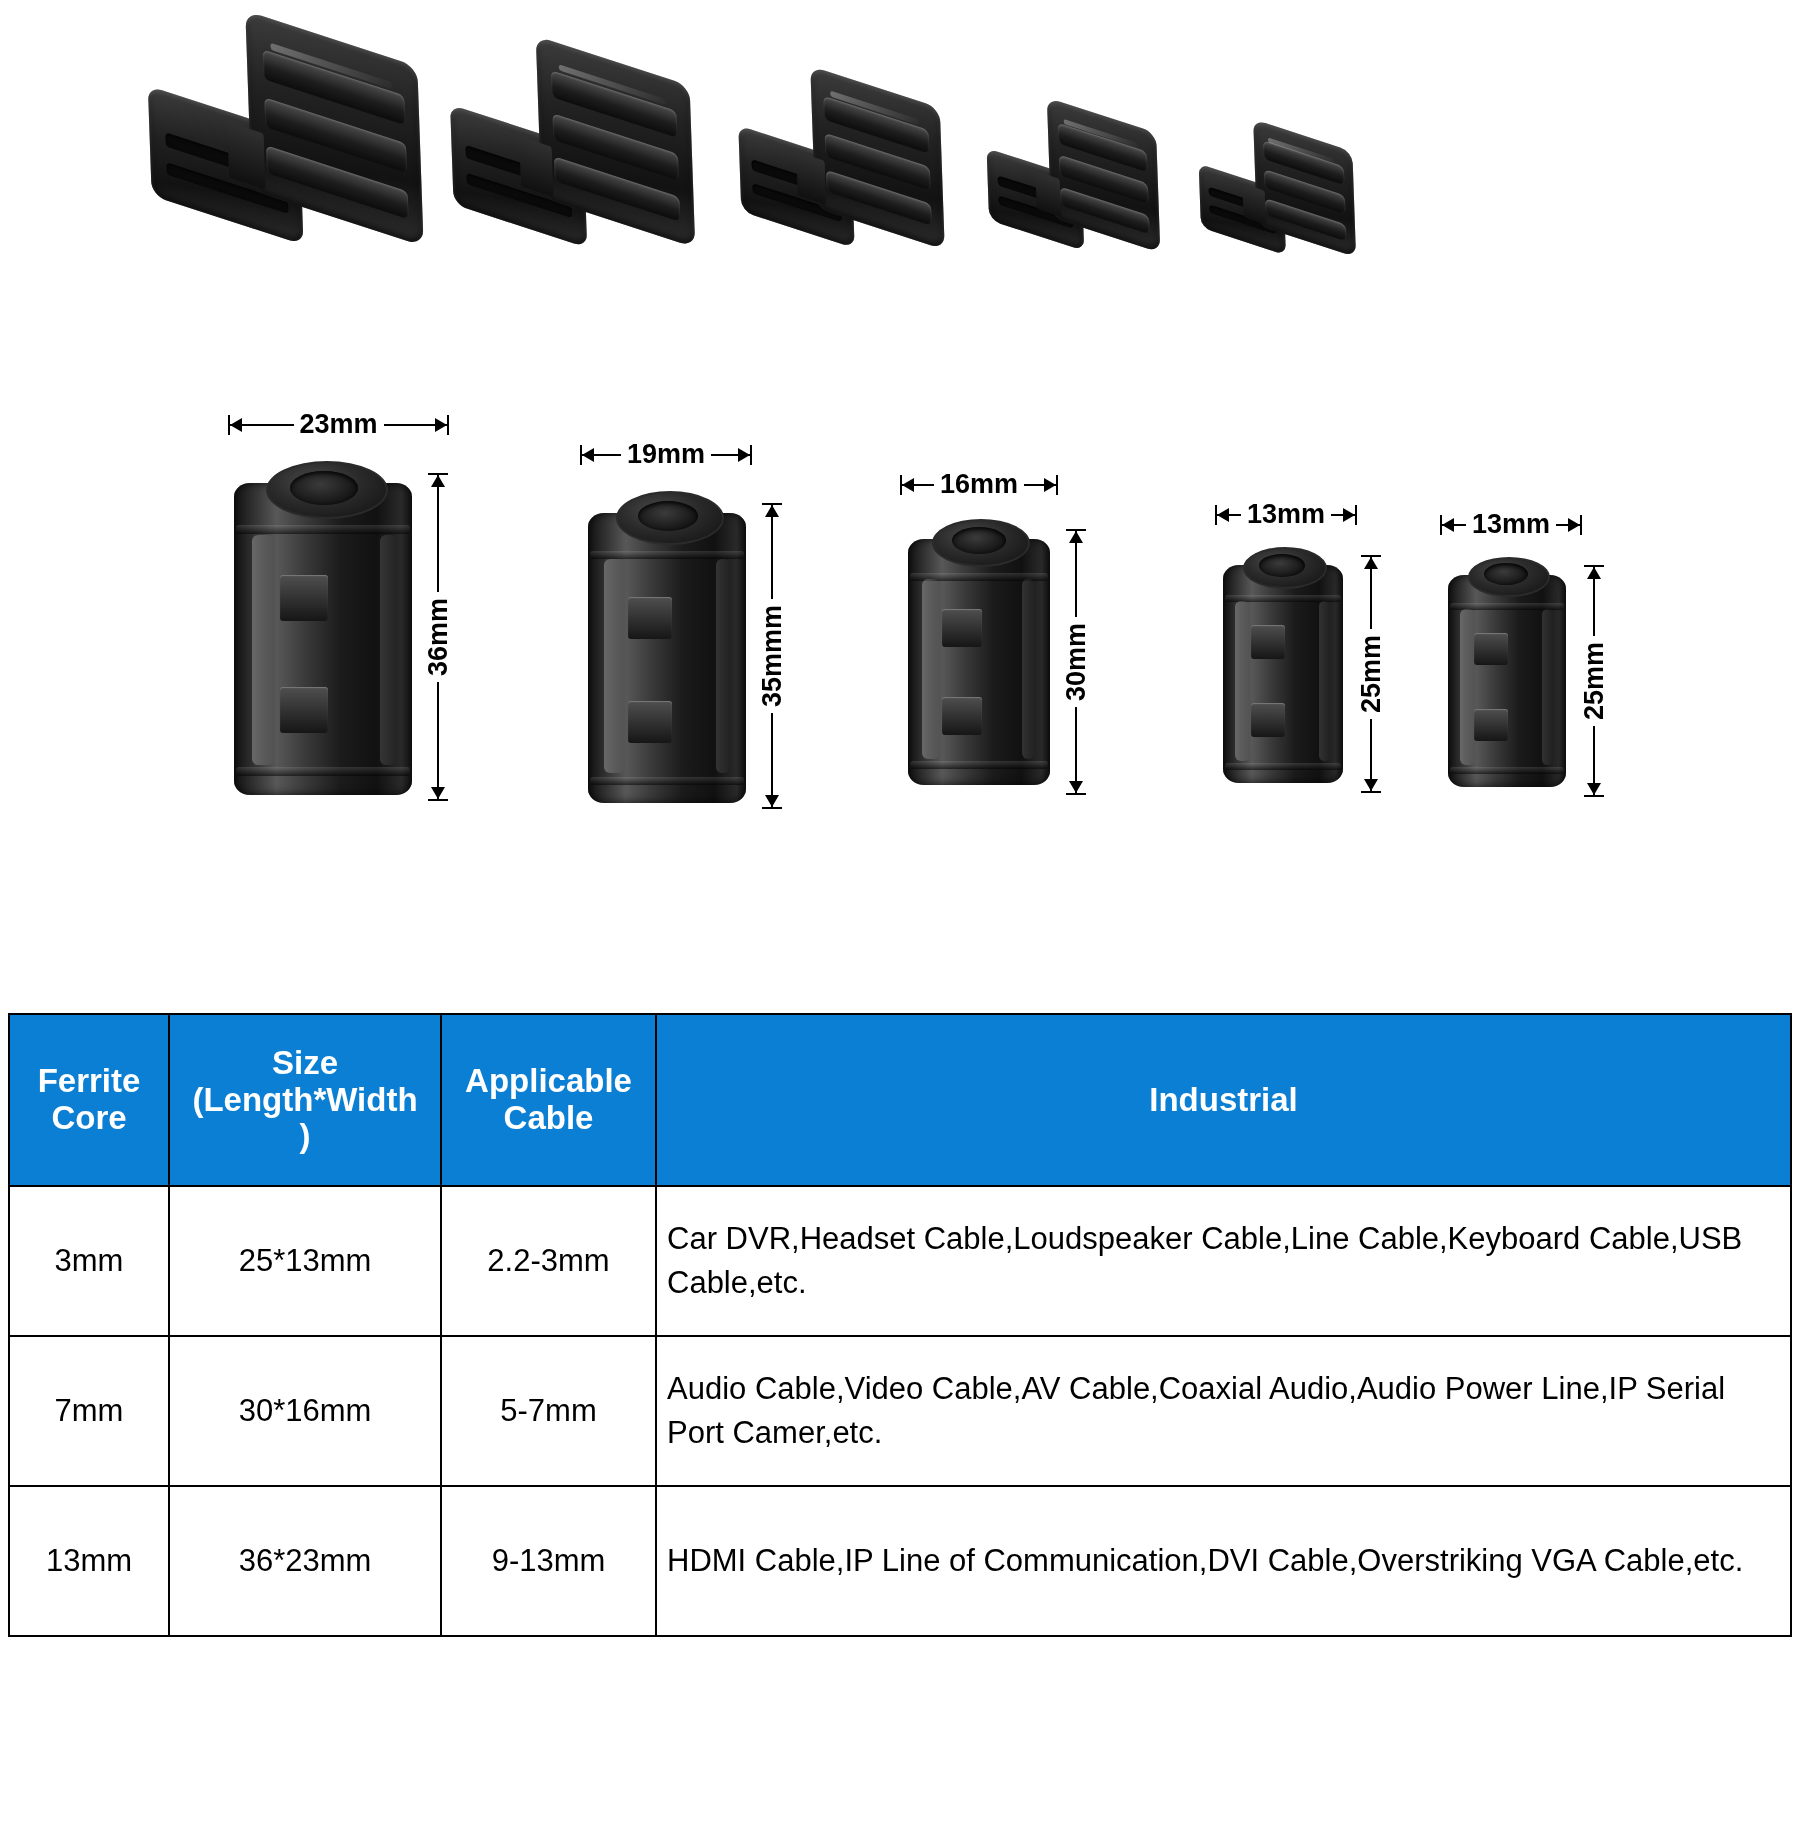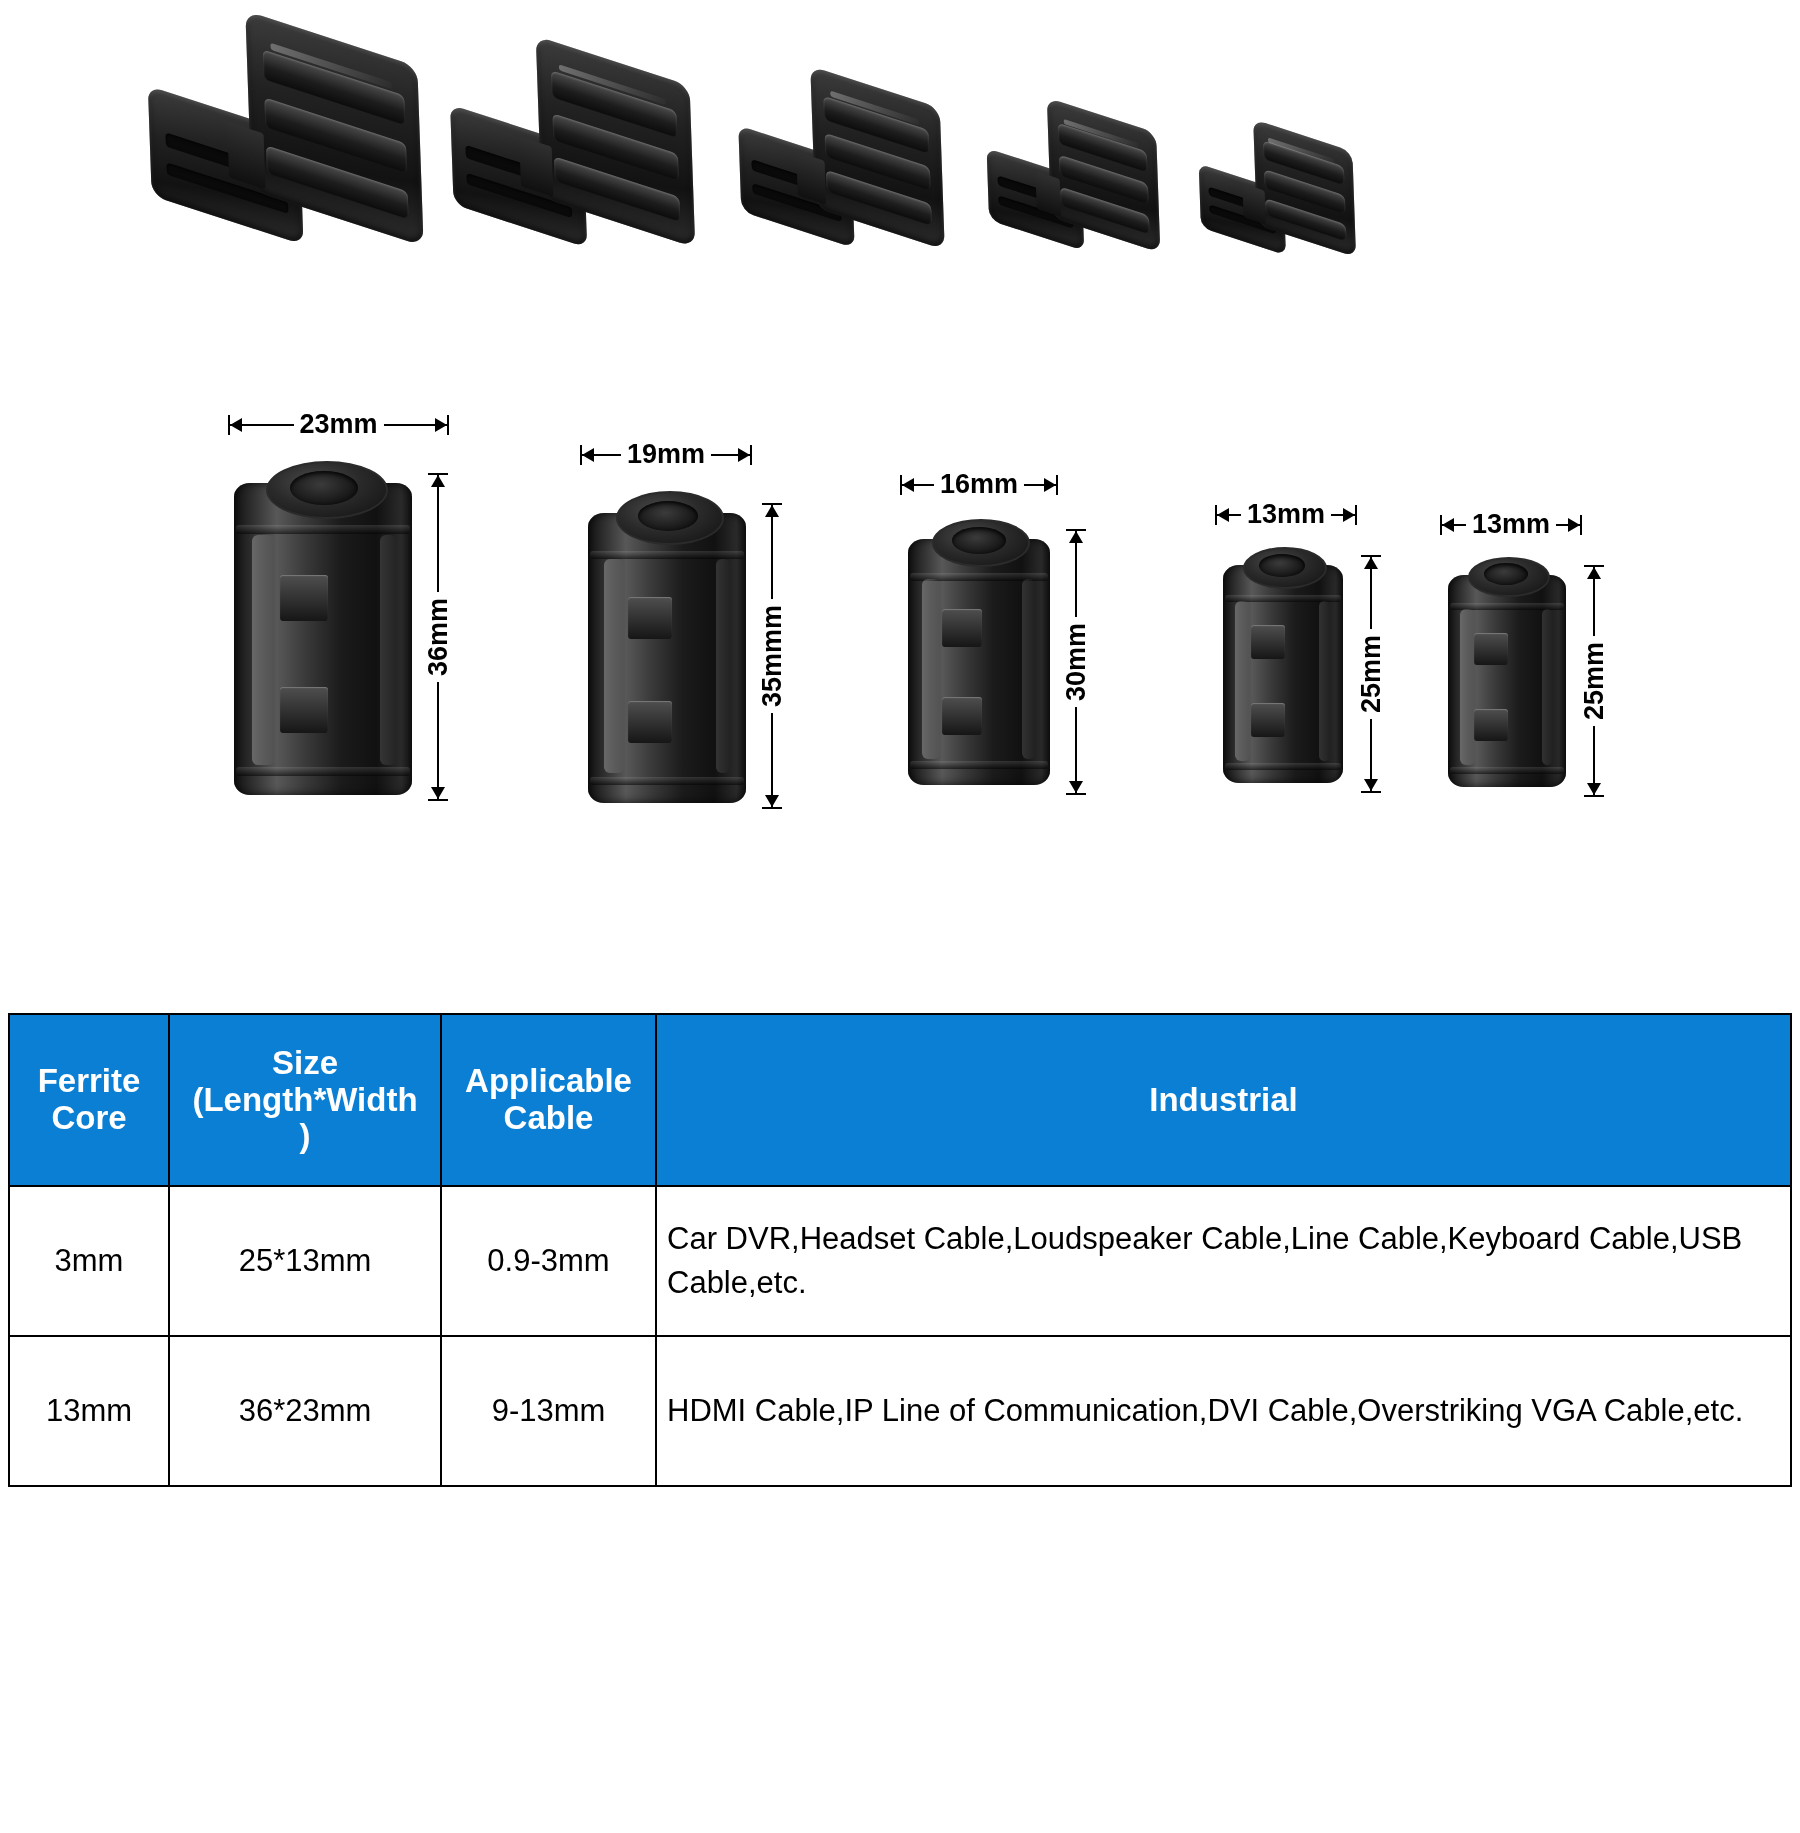--- a/index.html
+++ b/index.html
@@ -473,22 +473,28 @@
         </th>
         <th>
           <span>Industrial</span>
         </th>
       </tr>
     </thead>
     <tbody>
       <tr>
         <td class="c-core">3mm</td>
         <td class="c-size">25*13mm</td>
-        <td class="c-cable">0.9-3mm</td>
+        <td class="c-cable">2.2-3mm</td>
         <td class="c-app">Car DVR,Headset Cable,Loudspeaker Cable,Line Cable,Keyboard Cable,USB Cable,etc.</td>
+      </tr>
+      <tr>
+        <td class="c-core">7mm</td>
+        <td class="c-size">30*16mm</td>
+        <td class="c-cable">5-7mm</td>
+        <td class="c-app">Audio Cable,Video Cable,AV Cable,Coaxial Audio,Audio Power Line,IP Serial Port Camer,etc.</td>
       </tr>
       <tr>
         <td class="c-core">13mm</td>
         <td class="c-size">36*23mm</td>
         <td class="c-cable">9-13mm</td>
         <td class="c-app">HDMI Cable,IP Line of Communication,DVI Cable,Overstriking VGA Cable,etc.</td>
       </tr>
     </tbody>
   </table>
 </div>

